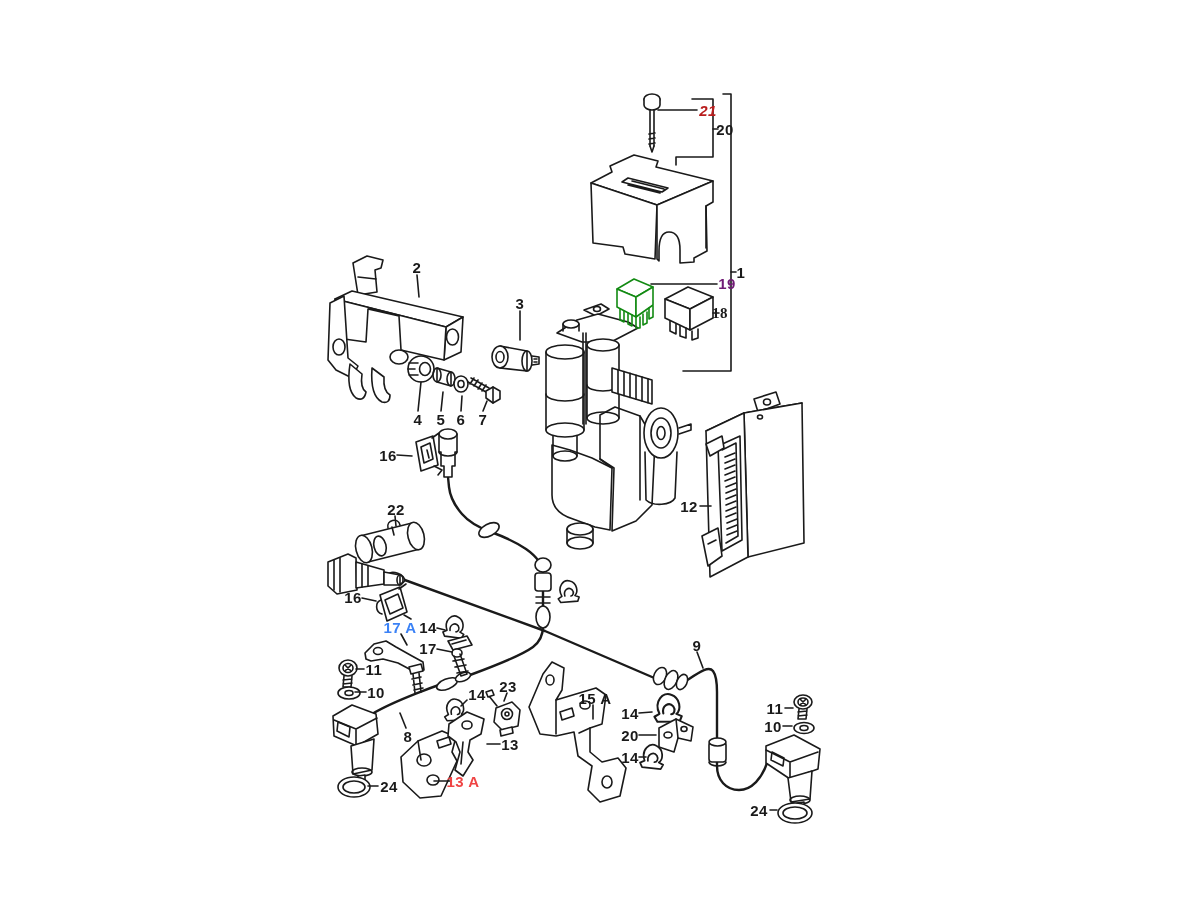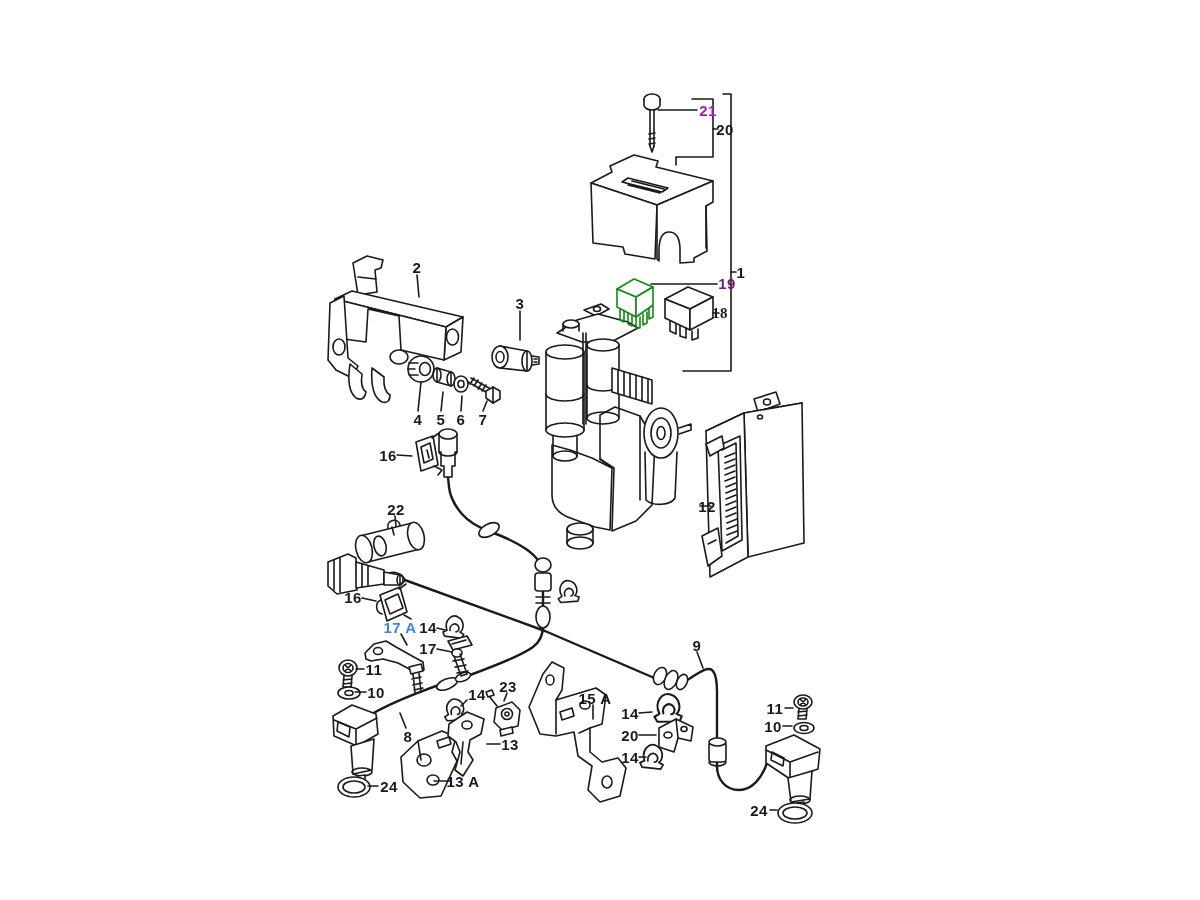--- a/index.html
+++ b/index.html
@@ -363,35 +363,35 @@
       <div class="part-label" style="left: 418px; top: 419px; color: rgb(26, 26, 26);">4</div>
       <div class="part-label" style="left: 441px; top: 419px; color: rgb(26, 26, 26);">5</div>
       <div class="part-label" style="left: 461px; top: 419px; color: rgb(26, 26, 26);">6</div>
       <div class="part-label" style="left: 483px; top: 419px; color: rgb(26, 26, 26);">7</div>
       <div class="part-label" style="left: 408px; top: 736px; color: rgb(26, 26, 26);">8</div>
       <div class="part-label" style="left: 697px; top: 645px; color: rgb(26, 26, 26);">9</div>
       <div class="part-label" style="left: 376px; top: 692px; color: rgb(26, 26, 26);">10</div>
       <div class="part-label" style="left: 773px; top: 726px; color: rgb(26, 26, 26);">10</div>
       <div class="part-label" style="left: 374px; top: 669px; color: rgb(26, 26, 26);">11</div>
       <div class="part-label" style="left: 775px; top: 708px; color: rgb(26, 26, 26);">11</div>
-      <div class="part-label" style="left: 689px; top: 506px; color: rgb(26, 26, 26); margin-left: 18px;">12</div>
+      <div class="part-label" style="left: 689px; top: 506px; color: rgb(26, 26, 26);">12</div>
       <div class="part-label" style="left: 510px; top: 744px; color: rgb(26, 26, 26);">13</div>
-      <div class="part-label" style="left: 463px; top: 781px; color: #0f172a;">13 A</div>
+      <div class="part-label" style="left: 463px; top: 781px; color: #ef4444;">13 A</div>
       <div class="part-label" style="left: 428px; top: 627px; color: rgb(26, 26, 26);">14</div>
       <div class="part-label" style="left: 477px; top: 694px; color: rgb(26, 26, 26);">14</div>
       <div class="part-label" style="left: 630px; top: 713px; color: rgb(26, 26, 26);">14</div>
       <div class="part-label" style="left: 630px; top: 757px; color: rgb(26, 26, 26);">14</div>
       <div class="part-label" style="left: 630px; top: 735px; color: rgb(26, 26, 26);">20</div>
       <div class="part-label" style="left: 595px; top: 698px; color: rgb(26, 26, 26);">15 A</div>
       <div class="part-label" style="left: 388px; top: 455px; color: rgb(26, 26, 26);">16</div>
       <div class="part-label" style="left: 353px; top: 597px; color: rgb(26, 26, 26);">16</div>
       <div class="part-label" style="left: 428px; top: 648px; color: rgb(26, 26, 26);">17</div>
       <div class="part-label" style="left: 400px; top: 627px; color: #3b82f6;">17 A</div>
       <div class="part-label" style="left: 720px; top: 313px; color: rgb(26, 26, 26); font-family: Liberation Serif, serif;">18</div>
       <div class="part-label" style="left: 727px; top: 283px; color: #701a75;">19</div>
       <div class="part-label" style="left: 725px; top: 129px; color: rgb(26, 26, 26); text-align: right;">20</div>
-      <div class="part-label" style="left: 708px; top: 110px; color: #a21caf;">21</div>
+      <div class="part-label" style="left: 708px; top: 110px; color: #b91c1c; font-style: italic;">21</div>
       <div class="part-label" style="left: 396px; top: 509px; color: rgb(26, 26, 26); text-align: right;">22</div>
       <div class="part-label" style="left: 508px; top: 686px; color: rgb(26, 26, 26);">23</div>
       <div class="part-label" style="left: 389px; top: 786px; color: rgb(26, 26, 26);">24</div>
       <div class="part-label" style="left: 759px; top: 810px; color: rgb(26, 26, 26);">24</div>
     </div>
 </div>
 
 </body></html>

